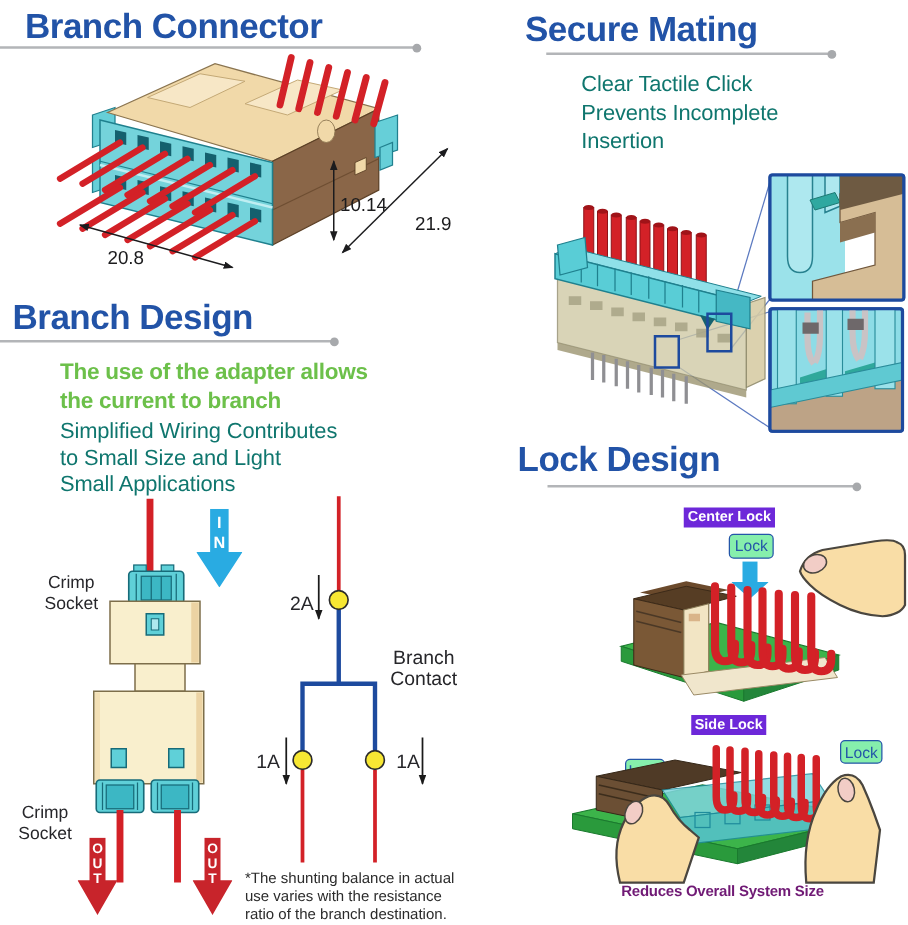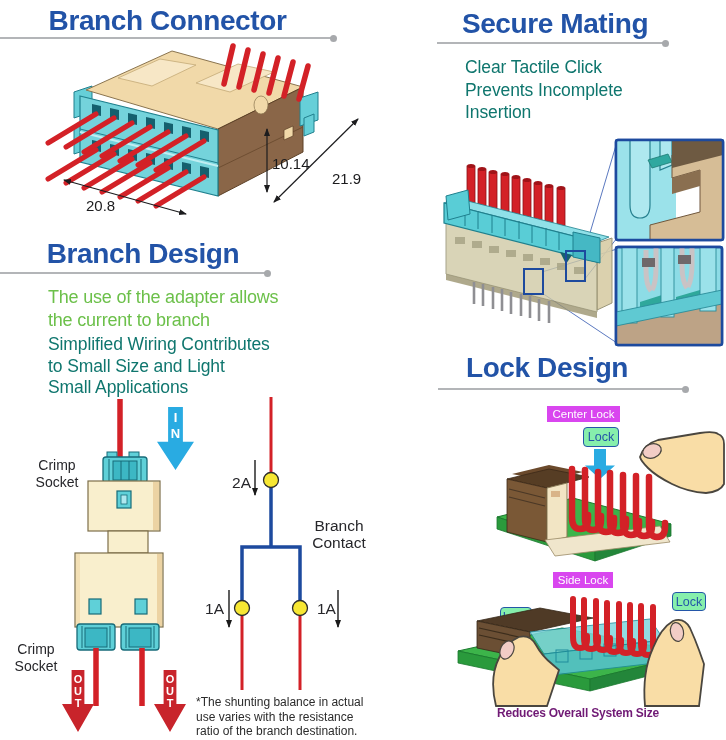--- a/index.html
+++ b/index.html
@@ -1,26 +1,26 @@
 <!DOCTYPE html>
 <html><head>
 <meta charset="utf-8">
 <style>
   *{box-sizing:border-box;margin:0;padding:0}
   html,body{background:#fff}
   body{font-family:"Liberation Sans",sans-serif;}
   #page{position:relative;width:726px;height:740px;background:#fff;overflow:hidden}
   .abs{position:absolute}
-  .heading{font-weight:bold;font-size:28px;letter-spacing:-0.4px;color:#2253a7;text-align:center;white-space:nowrap}
+  .heading{font-weight:bold;font-size:28px;letter-spacing:-0.4px;color:#2253a7;white-space:nowrap}
   .divider{height:2px;background:#b3b5b8;position:absolute}
   .divider .dot{position:absolute;right:-3px;top:-2.5px;width:7px;height:7px;border-radius:50%;background:#a7a9ac}
   .bodytext{font-size:17.5px;line-height:22.5px;color:#0f766e;letter-spacing:-0.1px}
-  .greentext{font-size:18px;line-height:23px;font-weight:normal;color:#6cc04a;letter-spacing:-0.2px}
+  .greentext{font-size:18px;line-height:23px;font-weight:bold;color:#6cc04a;letter-spacing:-0.2px}
   .diaglabel{font-size:14px;line-height:17px;color:#26262a;text-align:center}
-  .badge{background:#d946ef;color:#fff;font-weight:normal;font-size:11.5px;display:flex;align-items:center;justify-content:center;white-space:nowrap}
+  .badge{background:#6d28d9;color:#fff;font-weight:bold;font-size:11.5px;display:flex;align-items:center;justify-content:center;white-space:nowrap}
   .locktag{background:#86efac;border:1.6px solid #2456a8;border-radius:4px;color:#2456a8;font-size:12.5px;display:flex;align-items:center;justify-content:center}
   .flowarrow{position:absolute}
   .flowarrow .shaft{position:absolute;left:50%;transform:translateX(-50%);top:3px;writing-mode:vertical-rl;text-orientation:upright;color:#fff;font-weight:bold;letter-spacing:1px}
   .arr-down-shape{clip-path:polygon(30% 0,70% 0,70% 55%,100% 55%,50% 100%,0% 55%,30% 55%)}
   .tagline{font-weight:bold;font-size:12px;letter-spacing:-0.2px;color:#701a75;text-align:center;white-space:nowrap}
   .footnote{font-size:12px;line-height:14.6px;color:#2b2b2b}
   svg{position:absolute;overflow:visible}
   svg text{font-family:"Liberation Sans",sans-serif}
 </style>
 </head>

